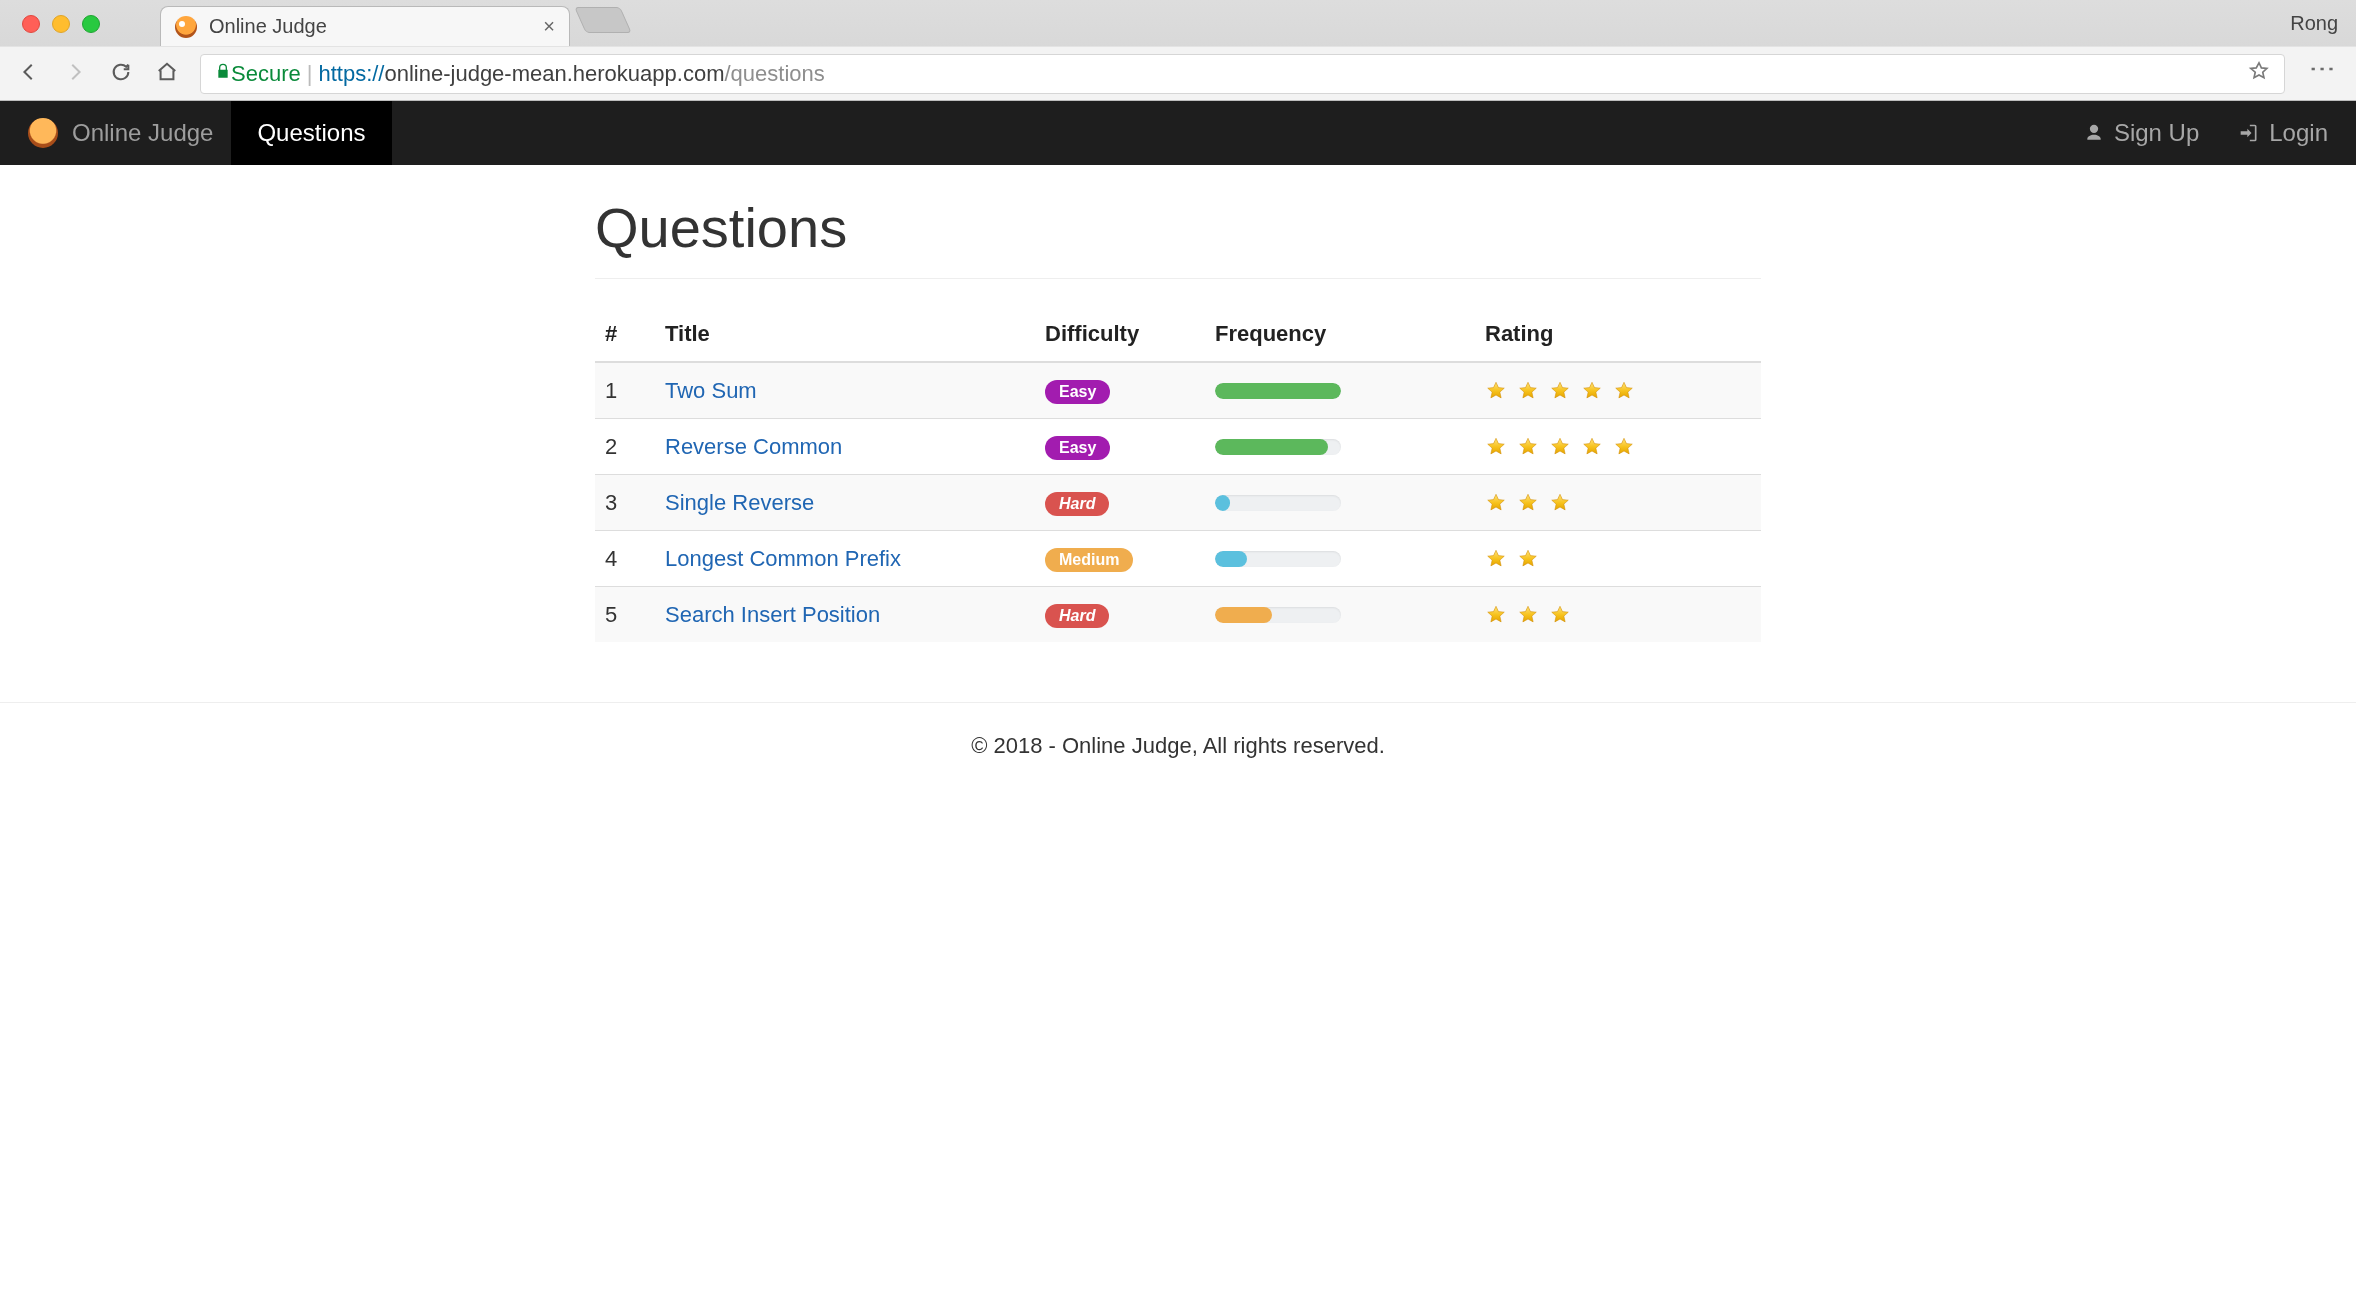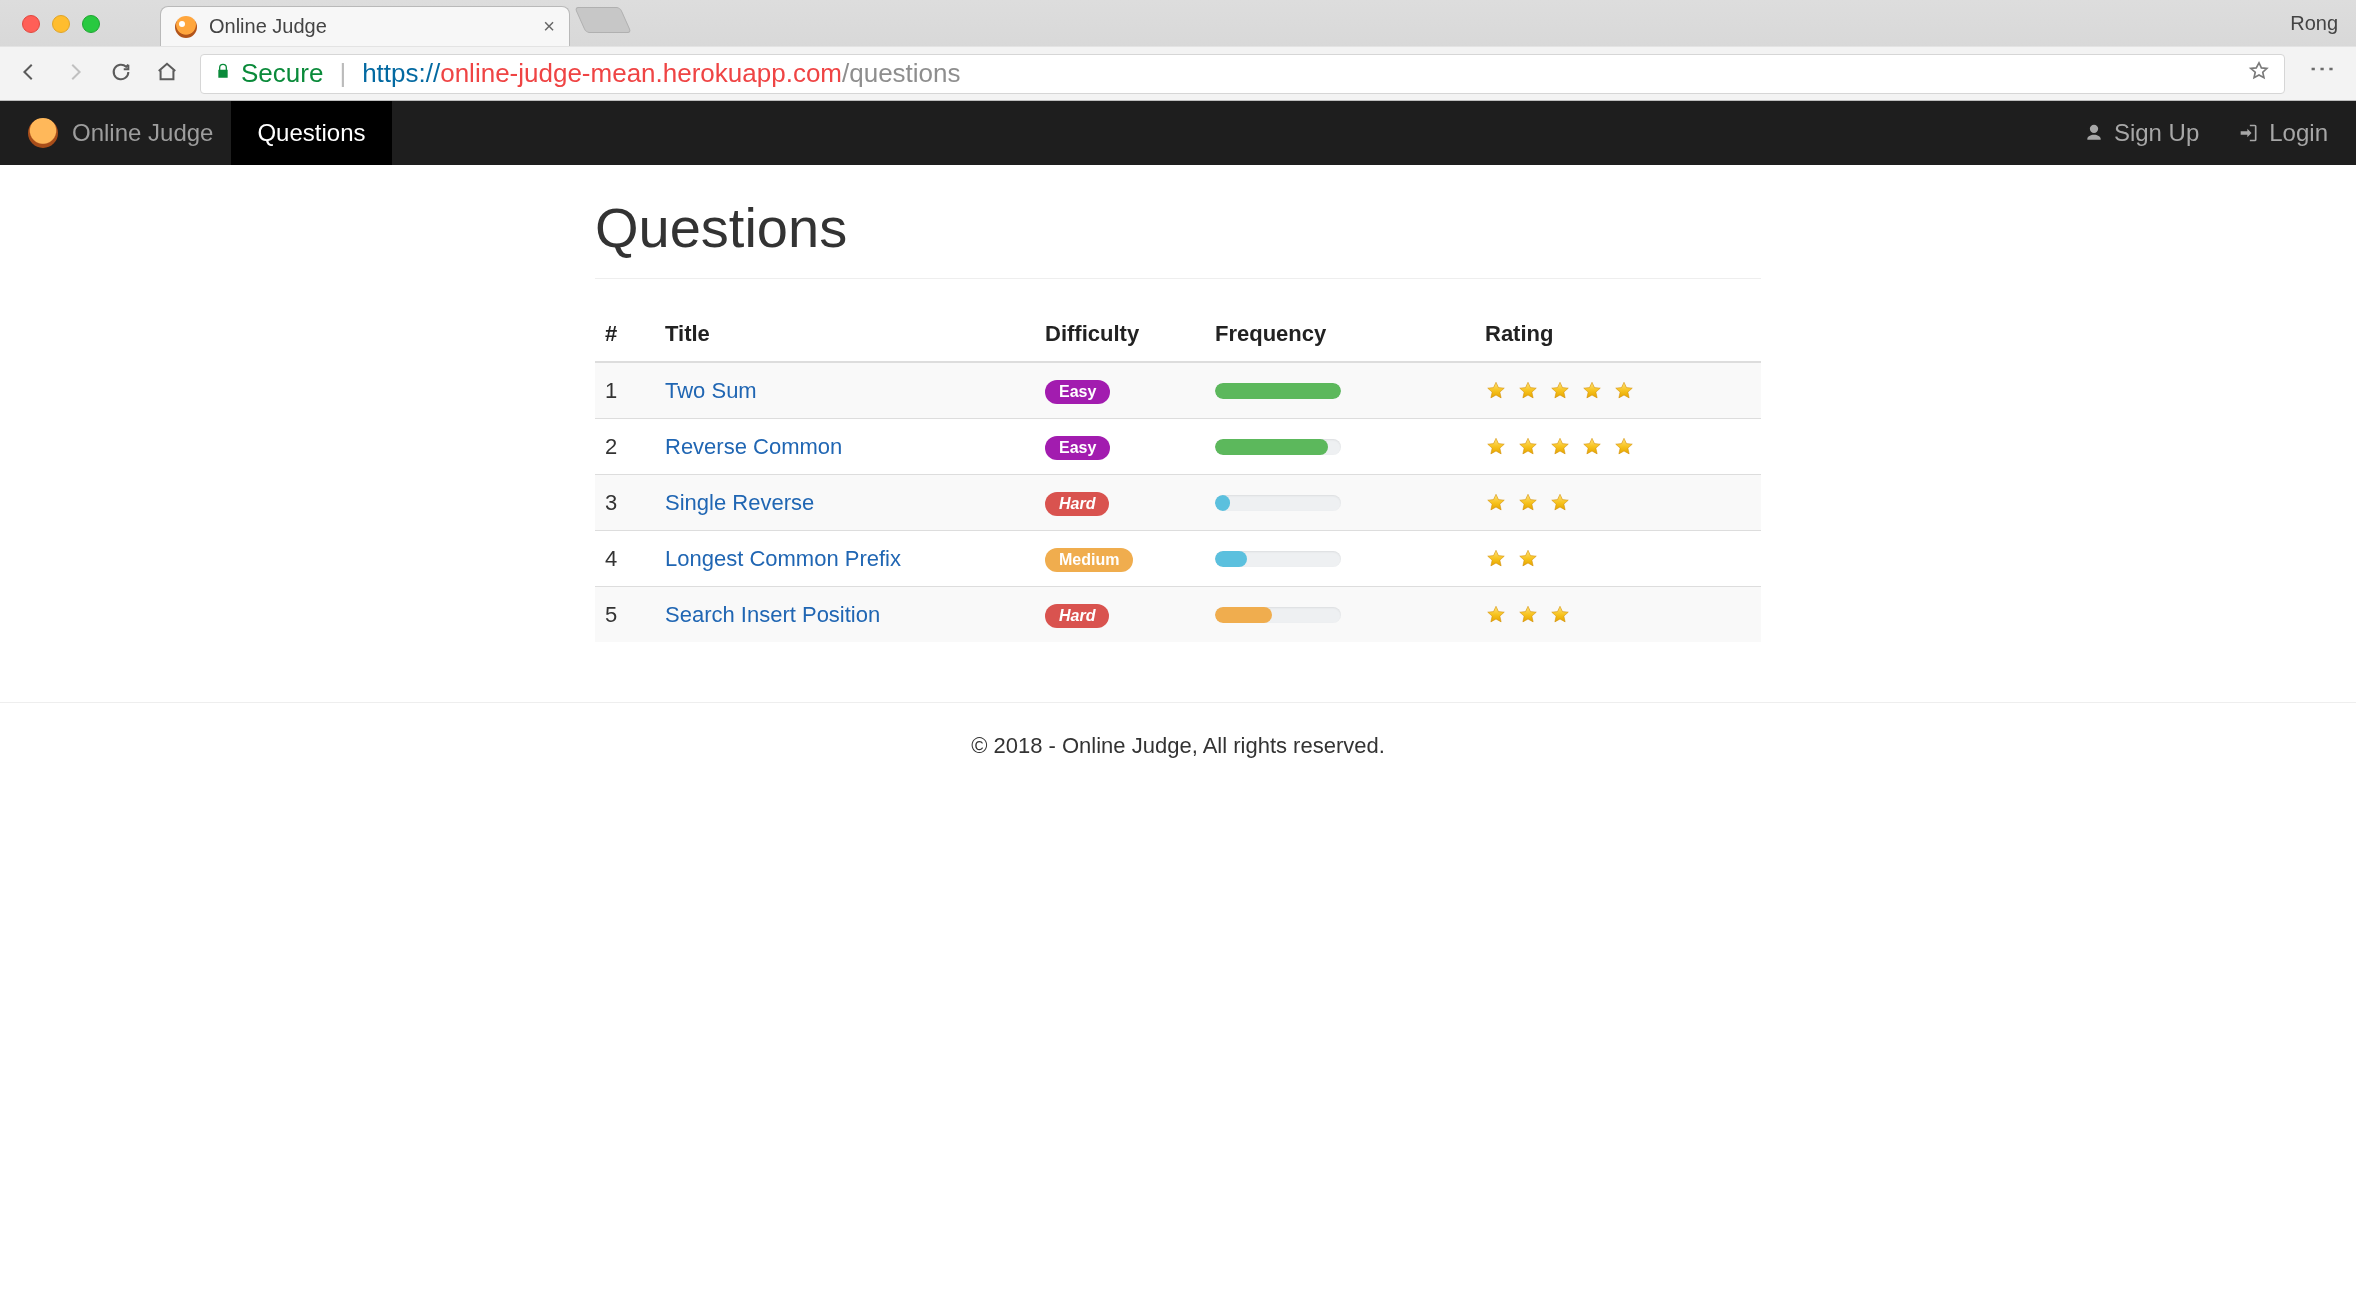--- a/index.html
+++ b/index.html
@@ -102,28 +102,27 @@
   .nav-icons svg{ width:22px;height:22px; }
   .omnibox {
     flex:1;
     height: 40px;
     background:#fff;
     border:1px solid #d6d6d6;
     border-radius:4px;
     display:flex;
     align-items:center;
     padding: 0 14px;
-    gap: 10px;
-    font-size: 26px;
+    font-size: 22px;
   }
   .lock { color:#0a8a3a; font-size:18px;}
   .secure-label{ color:#0a8a3a; }
   .pipe{ color:#bbb; margin:0 6px;}
   .url .https{ color:#0369a1;}
-  .url .host{ color:#ef4444;}
+  .url .host{ color:#404040;}
   .url .path{ color:#8e8e8e;}
   .star{ margin-left:auto; color:#7a7a7a;}
   .dots{ font-size:26px; color:#6b6b6b; letter-spacing:2px;}
   .dots-v{ writing-mode: vertical-rl; }
 
   
   .navbar {
     height: 64px;
     background:#1e1e1e;
     display:flex;

